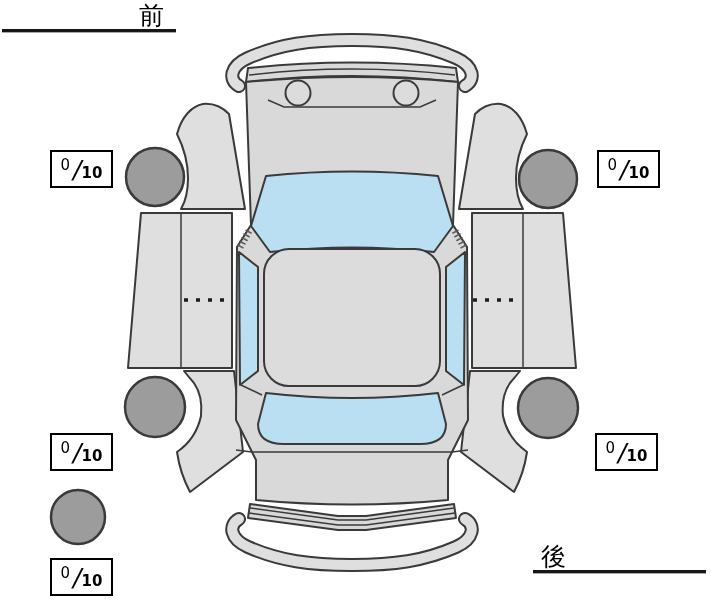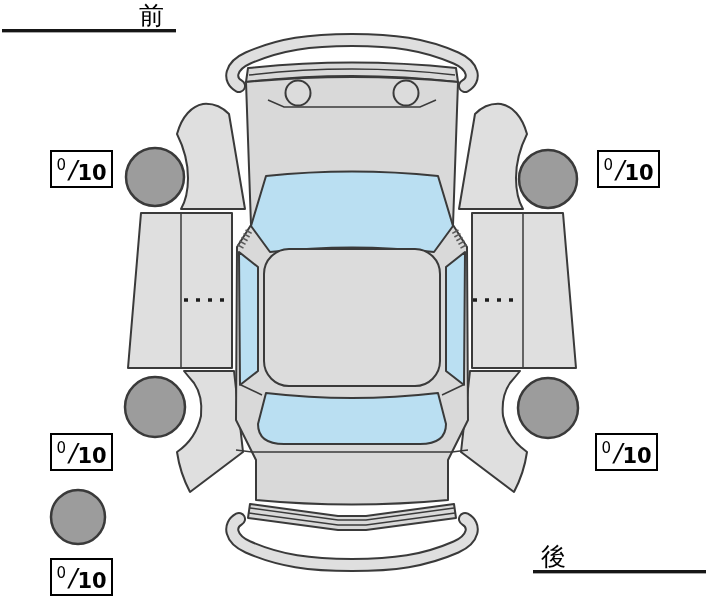--- a/index.html
+++ b/index.html
@@ -29,21 +29,21 @@
   .rule{position:absolute;height:0;border-top:3px solid #161616;border-bottom:1px solid #a8a8a8;}
   
   .score-box{
     position:absolute;width:63px;height:38px;background:#fff;
     border:2px solid var(--box-border,#000);box-sizing:border-box;
     display:flex;align-items:center;justify-content:center;
     color:var(--text,#000);
   }
   .score-box .num{font-size:15px;transform:translateY(-4px);margin-right:3px;}
   .score-box .slash{font-size:25px;font-style:italic;line-height:0;transform:translateY(1px);}
-  .score-box .den{font-size:21px;font-weight:bold;transform:translateY(4px);}
+  .score-box .den{font-size:15px;font-weight:bold;transform:translateY(4px);}
   .box-fl{left:50px;top:150px;}
   .box-fr{left:597px;top:150px;}
   .box-rl{left:50px;top:433px;}
   .box-rr{left:595px;top:433px;}
   .box-sp{left:50px;top:558px;}
   .front-label{left:139px;top:3px;}
   .front-rule{left:2px;top:29px;width:174px;}
   .rear-label{left:541px;top:544px;}
   .rear-rule{left:533px;top:570px;width:173px;}
 </style>

